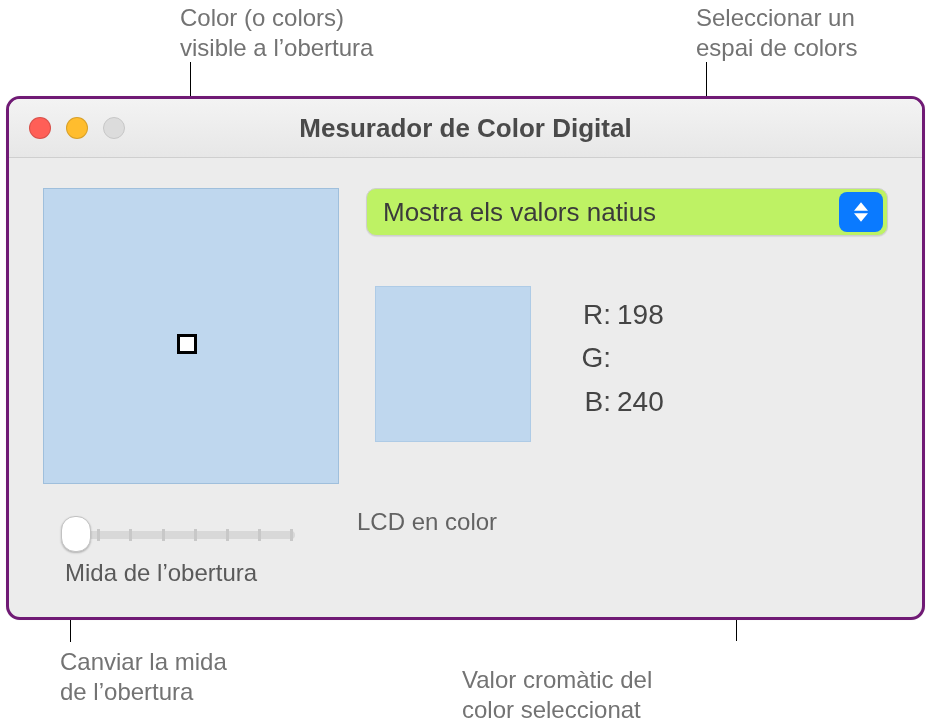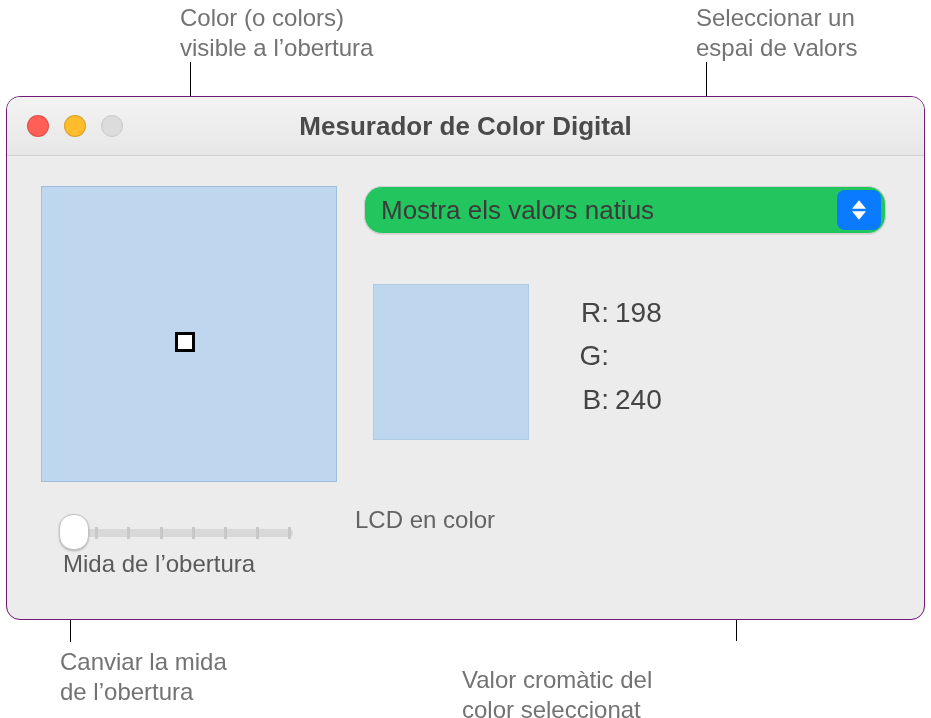--- a/index.html
+++ b/index.html
@@ -47,21 +47,21 @@
     border-right: 1px solid #000;
     border-bottom: 1px solid #000;
     border-left: none;
   }
 
   
   .window {
     position: absolute;
     left: 6px; top: 96px;
     width: 919px; height: 524px;
-    border: 1px solid #701a75;
+    border: 3px solid #701a75;
     border-radius: 14px;
     background: #ececec;
     box-shadow: 0 0 1px rgba(0,0,0,0.15);
     overflow: hidden;
   }
   .titlebar {
     height: 59px;
     border-bottom: 1px solid #cfcfcf;
     display: flex;
     align-items: center;
@@ -109,23 +109,23 @@
     left: 133px; top: 145px;
     background: #fff;
     border: 3px solid #000;
   }
 
   
   .space-popup {
     position: absolute;
     left: 357px; top: 30px;
     width: 522px; height: 48px;
-    background: #22c55e;
+    background: #bef264;
     border: 1px solid #cfcfcf;
-    border-radius: 18px;
+    border-radius: 10px;
     display: flex;
     align-items: center;
     box-shadow: 0 1px 1px rgba(0,0,0,0.08);
   }
   .space-popup .label {
     flex: 1;
     padding: 0 16px;
     font-size: 26px;
     color: #3b3b3b;
   }
@@ -192,36 +192,36 @@
   .slider-thumb {
     position: absolute;
     left: -4px; top: -8px;
     width: 30px; height: 36px;
     background: #fff;
     border: 1px solid #c2c2c2;
     border-radius: 14px;
     box-shadow: 0 1px 2px rgba(0,0,0,0.25);
   }
   .slider-label {
-    margin-top: 6px;
+    margin-top: 13px;
     font-size: 24px;
     color: #5a5a5a;
   }
 
 </style>
 </head>
 <body>
 
 <div class="callout top-left">
   <span style="white-space:pre-line;">Color (o colors)
 visible a l’obertura</span>
 </div>
 <div class="callout top-right">
   <span style="white-space:pre-line;">Seleccionar un
-espai de valors</span>
+espai de colors</span>
 </div>
 <div class="callout bottom-left">
   <span style="white-space:pre-line;text-align:right;">Canviar la mida
 de l’obertura</span>
 </div>
 <div class="callout bottom-right">
   <span style="white-space:pre-line;">Valor cromàtic del
 color seleccionat</span>
 </div>
 

